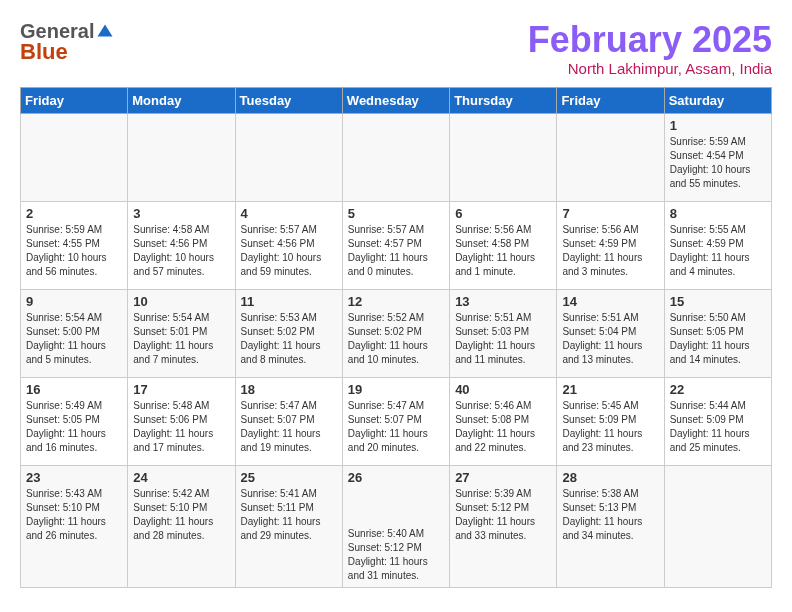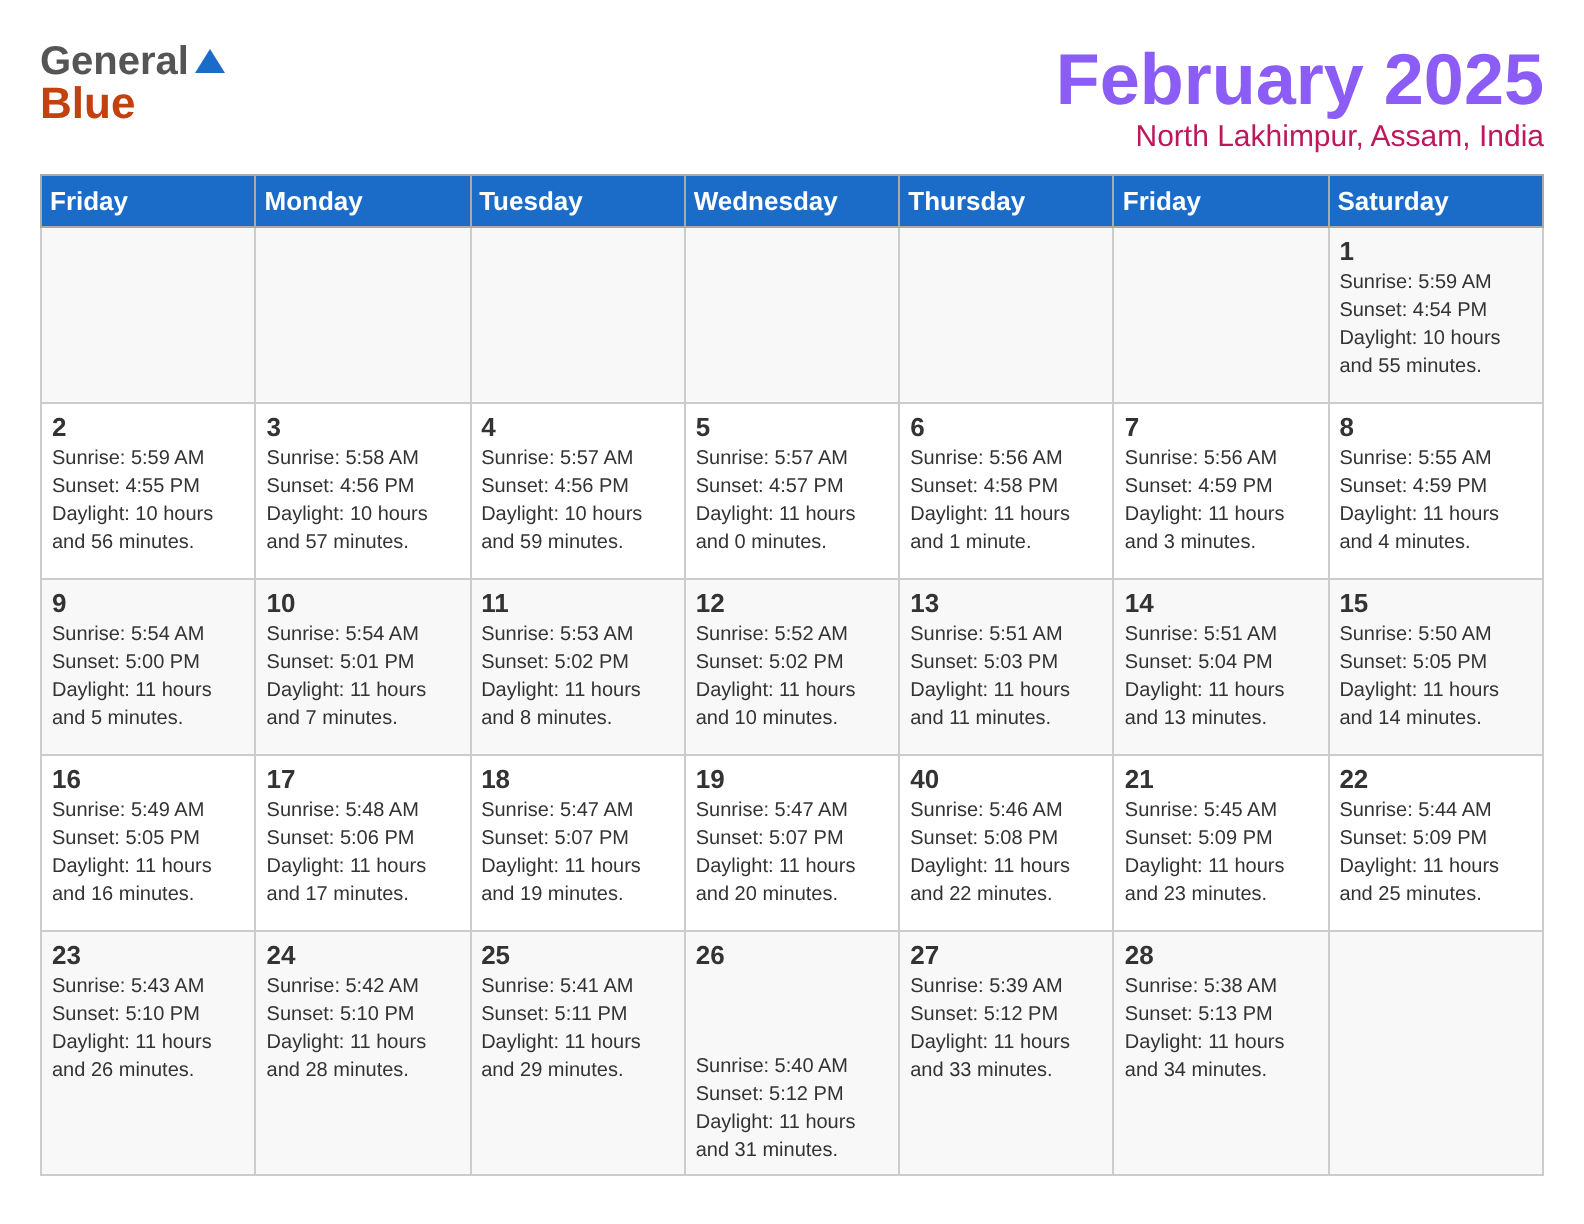--- a/index.html
+++ b/index.html
@@ -141,21 +141,21 @@
       <tr>
         <td>
           <span class="day-number">2</span>
           <div class="day-info" style="white-space: pre-line;">Sunrise: 5:59 AM
 Sunset: 4:55 PM
 Daylight: 10 hours
 and 56 minutes.</div>
         </td>
         <td>
           <span class="day-number">3</span>
-          <div class="day-info" style="white-space: pre-line;">Sunrise: 5:58 AM
+          <div class="day-info" style="white-space: pre-line;">Sunrise: 4:58 AM
 Sunset: 4:56 PM
 Daylight: 10 hours
 and 57 minutes.</div>
         </td>
         <td>
           <span class="day-number">4</span>
           <div class="day-info" style="white-space: pre-line;">Sunrise: 5:57 AM
 Sunset: 4:56 PM
 Daylight: 10 hours
 and 59 minutes.</div>

